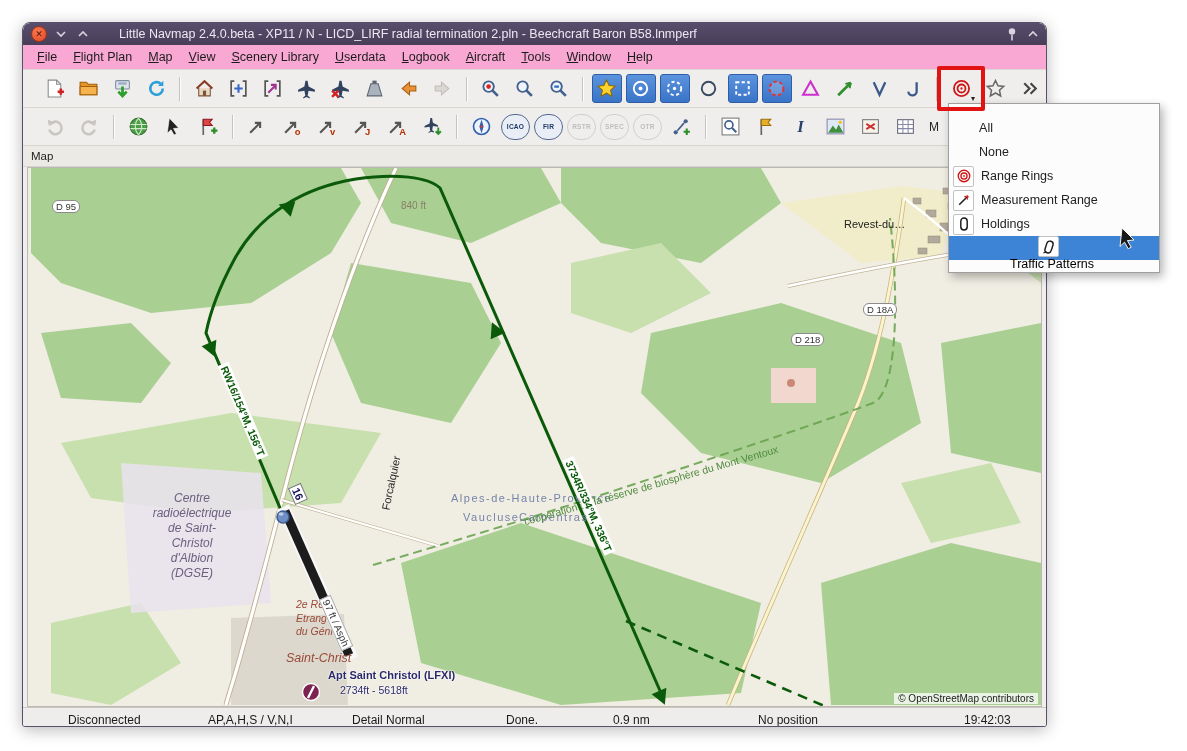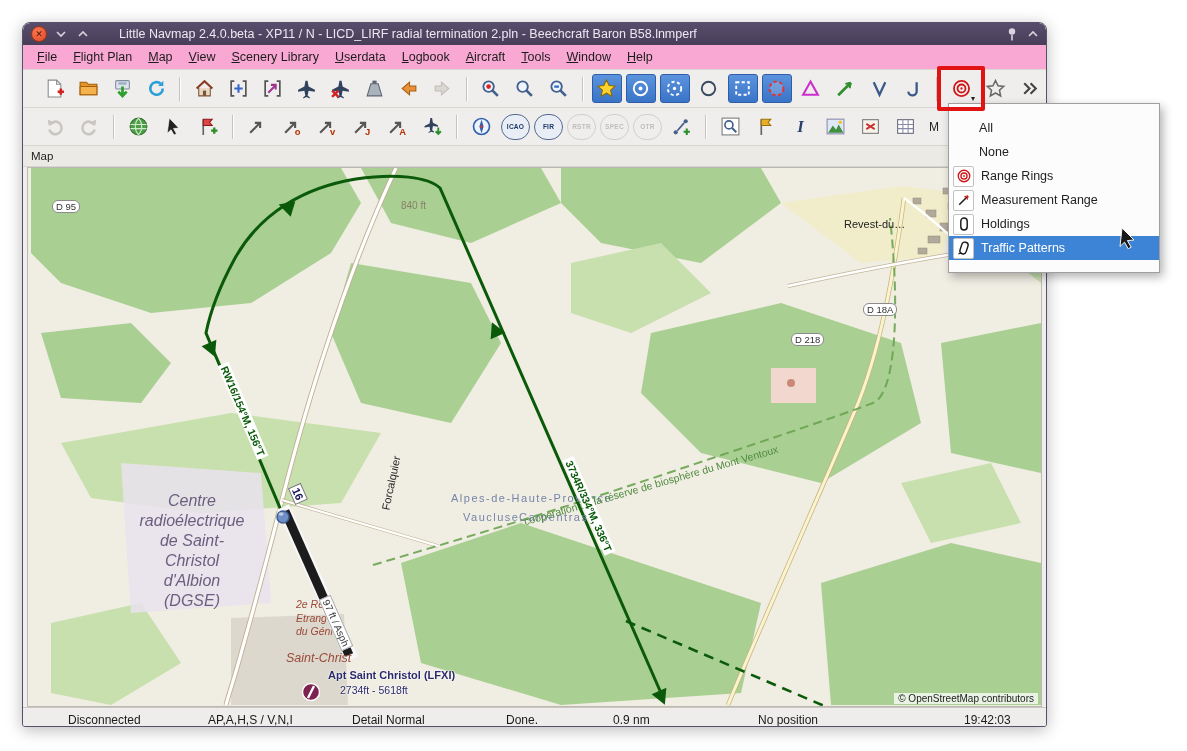--- a/index.html
+++ b/index.html
@@ -46,21 +46,21 @@
   .map-wrap{position:relative;width:1013px;height:538px;margin-left:4px;background:#f0ede3;overflow:hidden;
             border:1px solid #bcb9b2;}
   .map-svg{position:absolute;left:0;top:0;}
   .map-labels{position:absolute;inset:0;pointer-events:none;}
   .mlabel{position:absolute;font-size:11px;color:#333;white-space:pre-line;pointer-events:none;}
   .roadbox{background:#fff;border:1px solid #8b8b8b;border-radius:6px;font-size:9.5px;padding:0 3px;color:#333;white-space:nowrap;}
   .place{font-size:11px;color:#222;}
   .elev{font-size:10px;color:#8a7f6a;}
   .region{font-size:11px;color:#7585a8;letter-spacing:1.5px;white-space:nowrap;}
   .bio{font-size:10.5px;color:#4e8a3e;white-space:nowrap;}
-  .poi{font-size:16px;color:#6b5f7e;font-style:italic;text-align:center;width:112px;line-height:1.25;}
+  .poi{font-size:12px;color:#6b5f7e;font-style:italic;text-align:center;width:112px;line-height:1.25;}
   .mil{font-size:10.5px;color:#9a4a38;font-style:italic;line-height:1.3;}
   .mil-big{font-size:12.5px;color:#9a4a38;font-style:italic;}
 
   .leglabel{position:absolute;background:#fff;color:#0a5a0a;font-weight:bold;font-size:10.5px;
             padding:0 3px;white-space:nowrap;pointer-events:none;}
   .leg-final{left:215px;top:243px;transform:translate(-50%,-50%) rotate(67deg);}
   .leg-downwind{left:561px;top:338px;transform:translate(-50%,-50%) rotate(66deg);}
   .rwy-num{position:absolute;left:270px;top:326px;transform:translate(-50%,-50%) rotate(66deg);
            background:#fff;border:1px solid #777;color:#15155a;font-weight:bold;font-size:11px;padding:0 2px;pointer-events:none;}
   .rwy-info{position:absolute;left:308px;top:455px;transform:translate(-50%,-50%) rotate(66deg);
@@ -76,21 +76,21 @@
                color:#222;padding:0 4px;pointer-events:none;}
 
   
   .statusbar{position:relative;height:25px;background:#efedeb;border-top:1px solid #cac7c1;font-size:12px;color:#1a1a1a;}
   .statusbar span{position:absolute;top:5px;white-space:nowrap;}
 
   
   .ctx-menu{position:absolute;width:210px;background:#fcfcfc;border:1px solid #9f9f9f;
             box-shadow:3px 4px 9px rgba(0,0,0,.3);padding:12px 0;z-index:50;}
   .ctx-item{height:24px;display:flex;align-items:center;font-size:12.5px;color:#222;padding:0 8px 0 4px;cursor:default;}
-  .ctx-item.selected{background:#3d84d6;color:#ffffff;}
+  .ctx-item.selected{background:#3d84d6;color:#000000;flex-direction:column;}
   .ctx-icon{width:19px;height:19px;margin-right:7px;display:flex;align-items:center;justify-content:center;
             border:1px solid #c2c2c2;background:#fff;border-radius:2px;flex:none;}
   .ctx-icon svg{width:16px;height:16px;display:block;}
   .ctx-icon.empty{border:none;background:transparent;}
 
   
   .annotation-box{position:absolute;border:4px solid #e21313;z-index:80;pointer-events:none;border-radius:2px;}
   .cursor-overlay{position:absolute;left:1118px;top:227px;z-index:70;pointer-events:none;}
 </style>
 </head>

